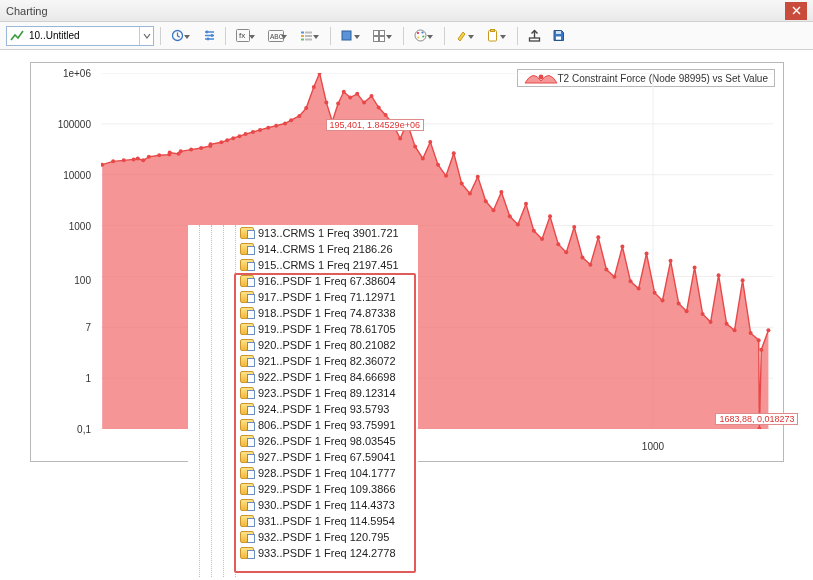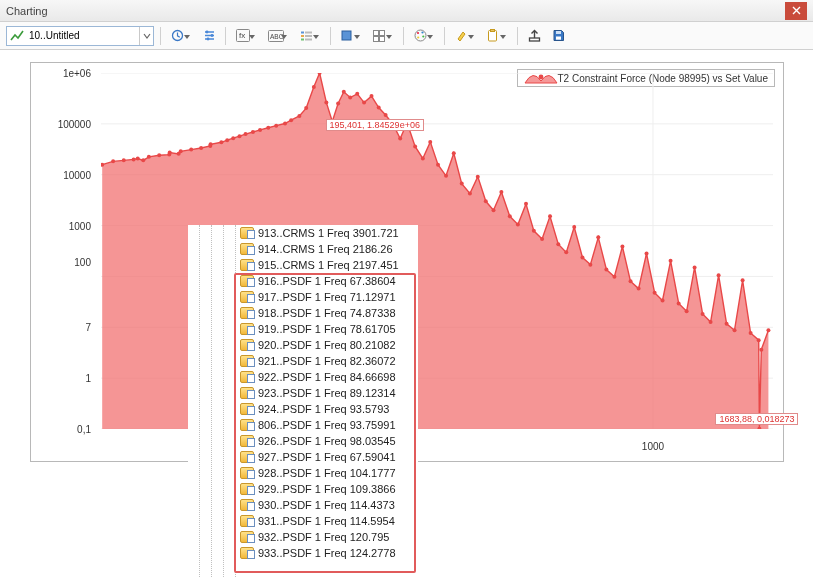--- a/index.html
+++ b/index.html
@@ -163,21 +163,21 @@
           <path d="M1 11 Q9 -3 17 9 Q25 -3 33 11 Z" fill="rgba(241,108,108,0.7)" stroke="#e84848" stroke-width="1"></path>
           <circle cx="17" cy="5" r="2.4" fill="#e84848"></circle>
         </svg>
       <span>T2 Constraint Force (Node 98995) vs Set Value</span>
     </div>
     <div id="ylabels">
         <div style="top: 0px;">1e+06</div>
         <div style="top: 50.8571px;">100000</div>
         <div style="top: 101.714px;">10000</div>
         <div style="top: 152.571px;">1000</div>
-        <div style="top: 189px;">100</div>
+        <div style="top: 207px;">100</div>
         <div style="top: 254.286px;">7</div>
         <div style="top: 305.143px;">1</div>
         <div style="top: 356px;">0,1</div>
       </div>
     <div id="plot">
       <svg class="chartsvg" viewBox="0 0 672 356" preserveAspectRatio="none">
         <g id="svg-grid">
             <line x1="0" x2="672" y1="0" y2="0" stroke="#eee"></line>
             <line x1="0" x2="672" y1="50.857142857142854" y2="50.857142857142854" stroke="#eee"></line>
             <line x1="0" x2="672" y1="101.71428571428571" y2="101.71428571428571" stroke="#eee"></line>

